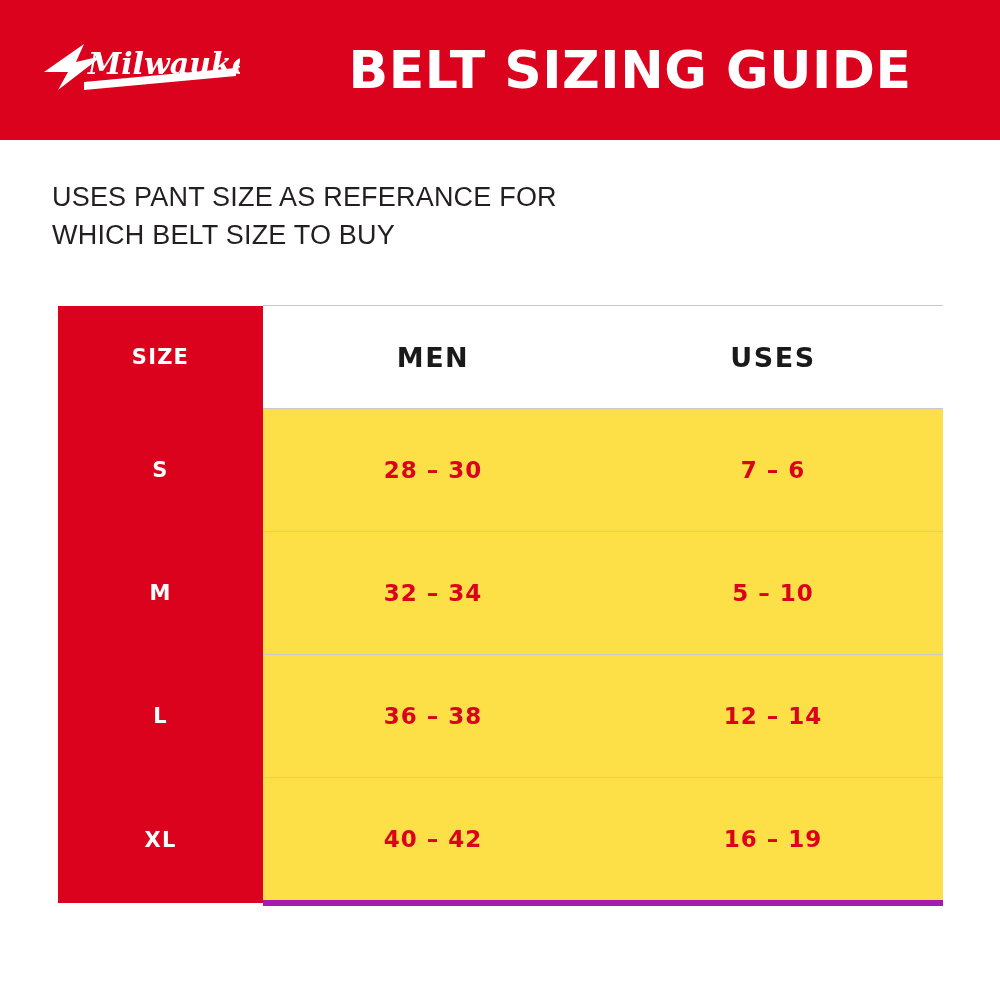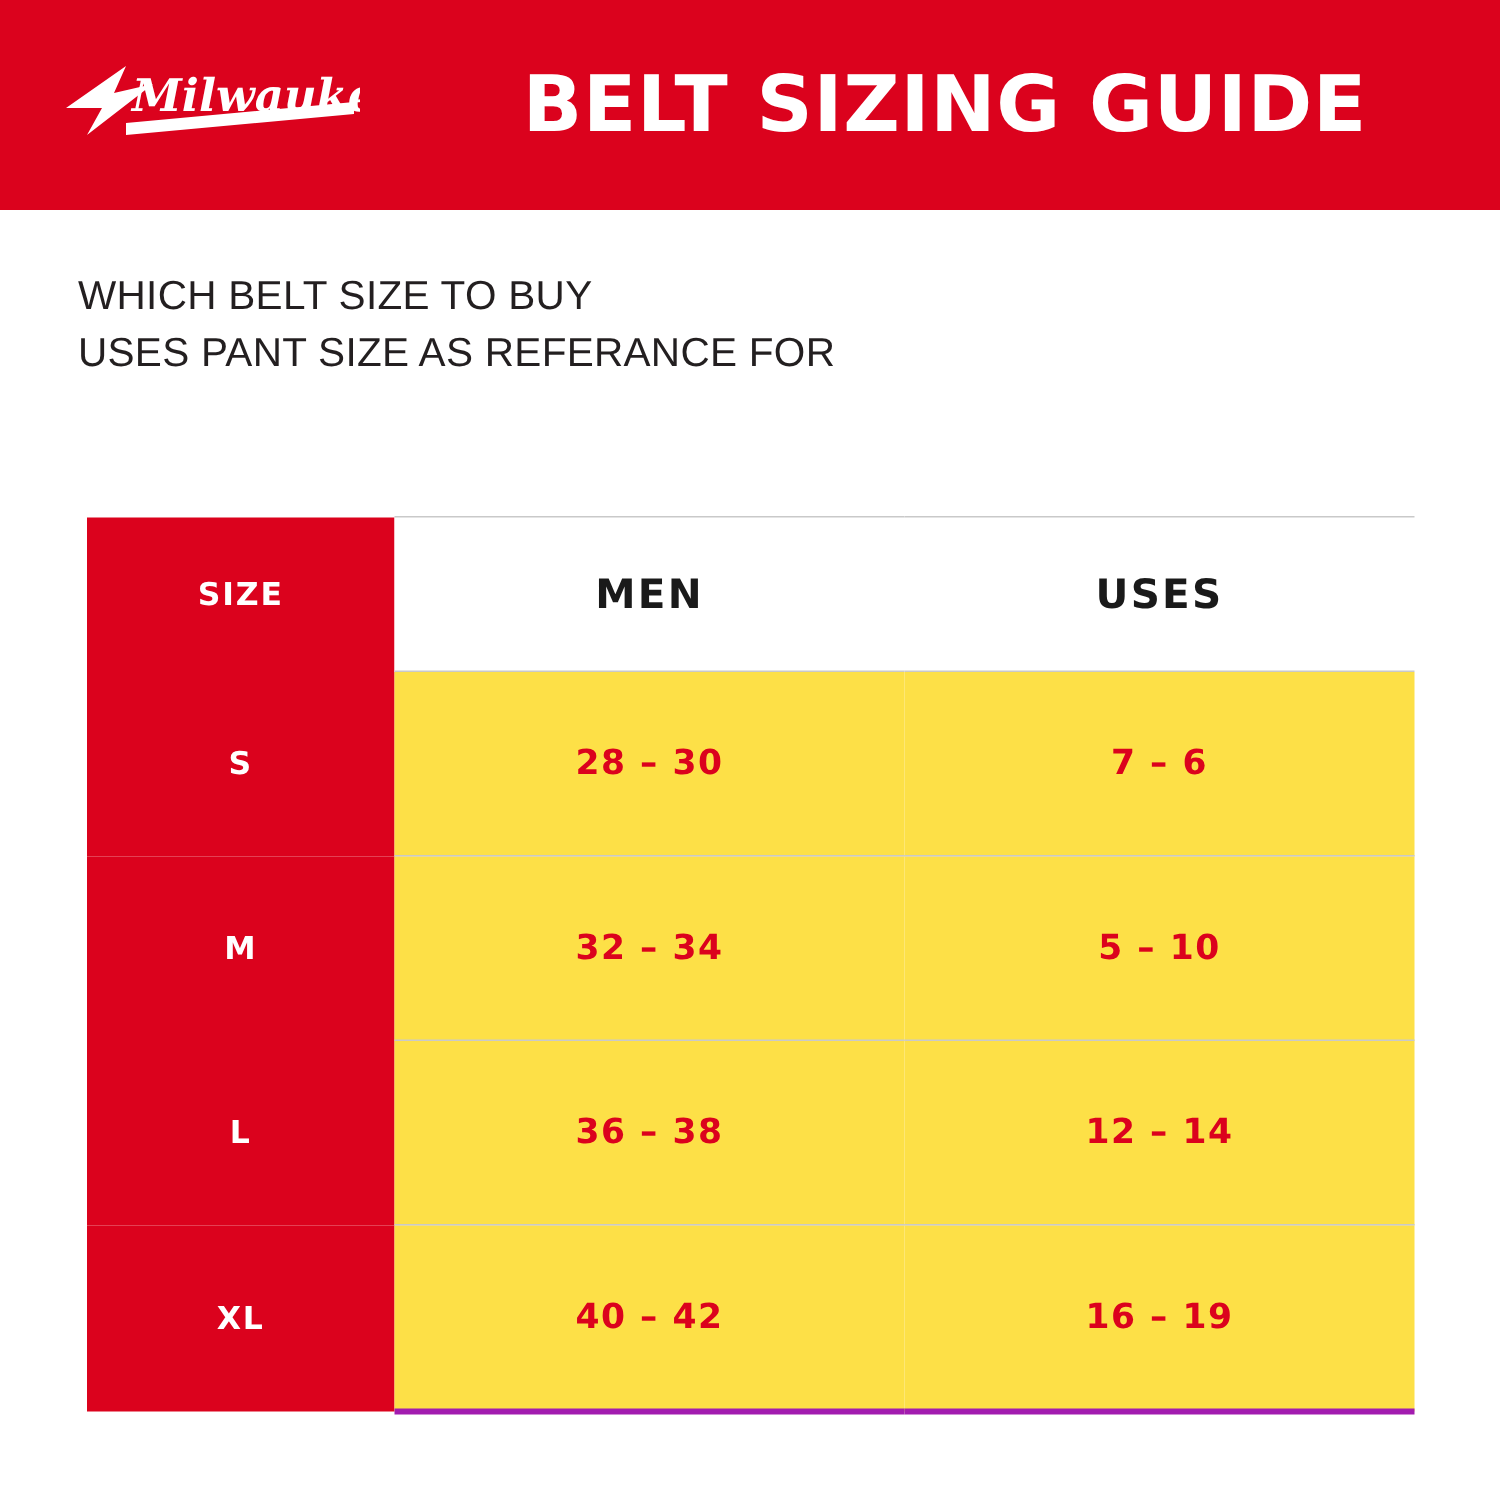--- a/index.html
+++ b/index.html
@@ -84,21 +84,20 @@
     position: absolute;
     left: 58px;
     top: 305px;
     width: 885px;
   }
 
   table.size-table {
     border-collapse: collapse;
     width: 885px;
     table-layout: fixed;
-    margin-top: 39px;
   }
 
   table.size-table col.c-size { width: 205px; }
   table.size-table col.c-men  { width: 340px; }
   table.size-table col.c-wom  { width: 340px; }
 
   .size-table th, .size-table td {
     padding: 0;
     margin: 0;
   }
@@ -145,21 +144,21 @@
     vertical-align: middle;
     font-weight: bold;
     font-family: "DejaVu Sans", sans-serif;
     font-size: 23px;
     letter-spacing: 1px;
     height: 122px;
     border-bottom: 1px solid #c9c9c9;
   }
 
   .last-row .cell-val {
-    border-bottom: 4px solid #a21caf;
+    border-bottom: 6px solid #a21caf;
   }
 </style>
 </head>
 <body>
 
 <div class="page">
 
   <div class="header">
 
     <div class="logo-wrap">
@@ -172,22 +171,22 @@
         </g>
 
         <polygon points="44,44 196,30 196,38 44,52" fill="#ffffff"></polygon>
       </svg>
     </div>
 
     <div class="header-title">BELT SIZING GUIDE</div>
   </div>
 
   <div class="subtitle">
+    <span class="subtitle-line">USES PANT SIZE AS REFERANCE FOR</span>
     <span class="subtitle-line">WHICH BELT SIZE TO BUY</span>
-    <span class="subtitle-line">USES PANT SIZE AS REFERANCE FOR</span>
   </div>
 
   <div class="table-wrap">
     <table class="size-table">
       <colgroup>
         <col class="c-size">
         <col class="c-men">
         <col class="c-wom">
       </colgroup>
       <thead>

